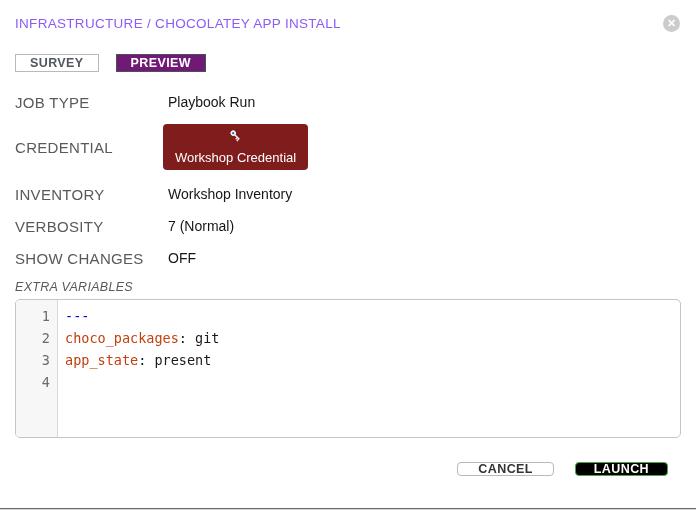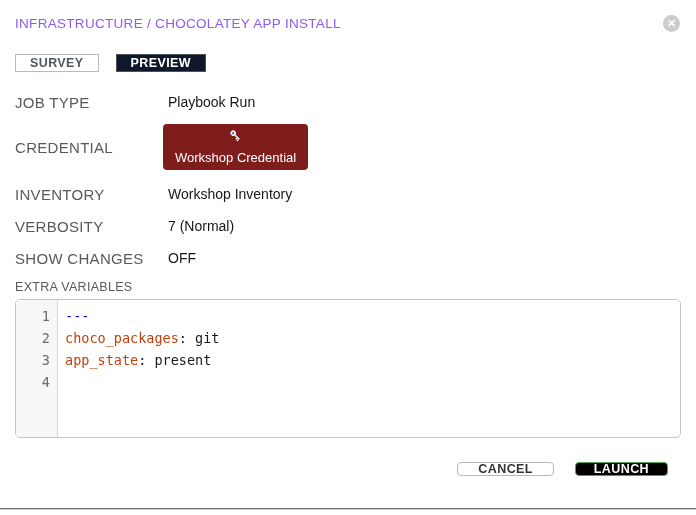--- a/index.html
+++ b/index.html
@@ -29,21 +29,21 @@
 
   
   .tabs { margin-top: 22px; display: flex; gap: 17px; }
   .tab {
     height: 18px; padding: 0 14px; border-radius: 0;
     font-size: 12.5px; font-weight: bold; letter-spacing: 0.4px;
     display: inline-flex; align-items: center; justify-content: center;
     cursor: pointer;
   }
   .tab.inactive { background: #ffffff; border: 1px solid #b9b9b9; color: #51575d; }
-  .tab.active   { background: #0f172a; border: 1px solid #4b5157; color: #ffffff; }
+  .tab.active   { background: #701a75; border: 1px solid #4b5157; color: #ffffff; }
 
   
   .fields { margin-top: 20px; }
   .field-row { display: flex; align-items: center; margin-bottom: 12px; min-height: 20px; }
   .field-row.badge-row { margin-bottom: 14px; }
   .field-label {
     width: 153px; flex: 0 0 153px;
     font-size: 15px; color: #595959; letter-spacing: 0.3px; text-transform: uppercase;
   }
   .field-value { font-size: 14px; color: #161616; }
@@ -51,21 +51,21 @@
     display: inline-flex; align-items: center; gap: 8px;
     background: #7f1d1d; color: #ffffff;
     border-radius: 4px; padding: 5px 12px;
     font-size: 13px; cursor: pointer; margin-left: -5px; flex-direction: column;
   }
   .key-icon { display: inline-flex; }
 
   
   .extra-vars-label {
     margin-top: 12px; font-size: 12.5px; color: #595959;
-    letter-spacing: 0.3px; text-transform: uppercase;
+    letter-spacing: 0.3px; text-transform: uppercase; font-style: italic;
   }
   .code-editor {
     margin-top: 5px; height: 139px;
     border: 1px solid #c5c5c5; border-radius: 5px;
     display: flex; overflow: hidden; background: #ffffff;
   }
   .gutter {
     width: 42px; flex: 0 0 42px;
     background: #f7f7f7; border-right: 1px solid #d9d9d9;
     padding: 5px 7px 0 0; text-align: right;

